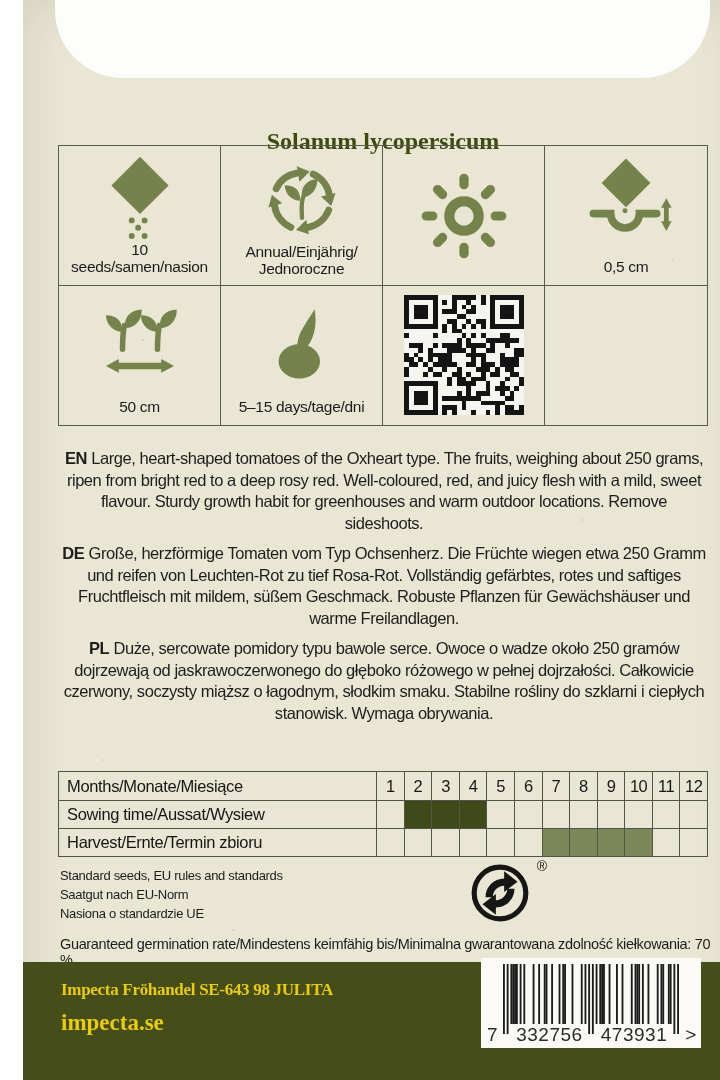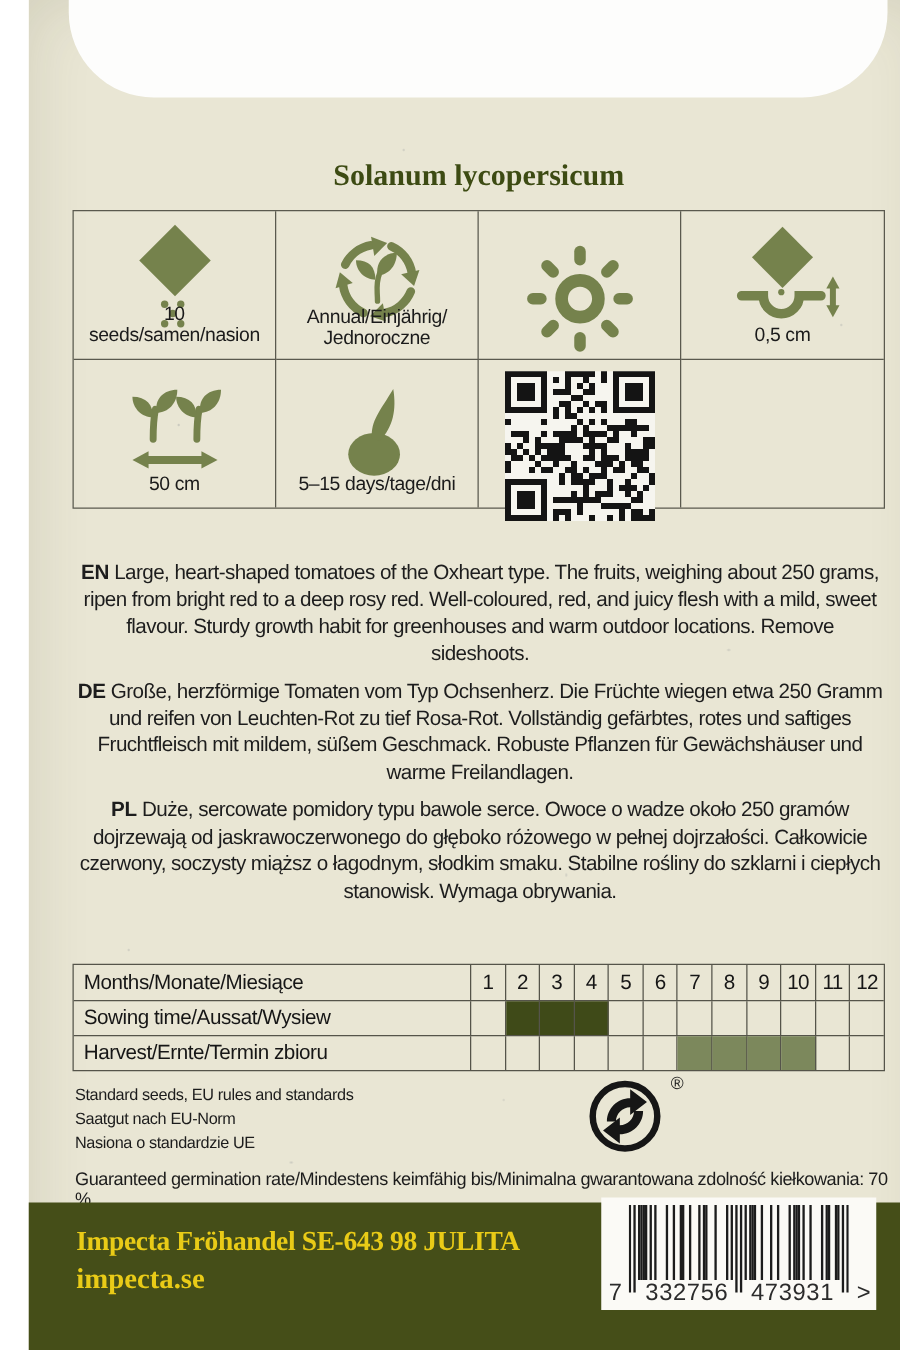--- a/index.html
+++ b/index.html
@@ -19,56 +19,56 @@
     box-shadow:inset 0 0 50px rgba(70,70,45,.14);
     margin-left:23px;
   }
   
   #flap{position:absolute;left:32px;right:33px;top:-60px;height:138px;background:#fdfdfc;
         border-radius:0 0 68px 68px;}
   
   #title{position:absolute;left:0;top:128px;width:720px;text-align:center;
          font-family:"Liberation Serif",serif;font-weight:bold;font-size:24px;color:#3d4b13;}
   
-  #spec-grid{position:absolute;left:35px;top:168px;width:650px;height:239px;
+  #spec-grid{position:absolute;left:35px;top:145px;width:650px;height:281px;
              display:grid;grid-template-columns:repeat(4,1fr);grid-template-rows:1fr 1fr;
              border:1px solid #5a594e;box-sizing:border-box;}
   .spec-cell{position:relative;border-right:1px solid #5a594e;border-bottom:1px solid #5a594e;box-sizing:border-box;}
   .spec-cell:nth-child(4n){border-right:none;}
   .spec-cell:nth-child(n+5){border-bottom:none;}
   .spec-icon{position:absolute;top:10px;left:0;right:0;display:flex;justify-content:center;color:#75824c;}
   .spec-caption{position:absolute;left:2px;right:2px;bottom:10px;text-align:center;
                 font-size:15.5px;letter-spacing:-0.3px;line-height:17px;color:#1b1b1b;}
   
   #descriptions{position:absolute;left:37px;top:448px;width:648px;color:#1d1d1d;text-align:center;}
   .desc{font-size:16.5px;line-height:21.5px;letter-spacing:-0.45px;margin:0 0 9px 0;}
   .desc b{letter-spacing:-0.3px;}
   
   #calendar{position:absolute;left:35px;top:771px;width:650px;border:1px solid #55544a;box-sizing:border-box;background:transparent;}
-  .cal-row{display:flex;height:28px;box-sizing:border-box;}
+  .cal-row{display:flex;height:28px;box-sizing:border-box;justify-content:flex-end;}
   .cal-row + .cal-row{border-top:1px solid #55544a;}
   .cal-label{width:318px;box-sizing:border-box;border-right:1px solid #55544a;
              font-size:16.5px;letter-spacing:-0.35px;color:#161616;
              display:flex;align-items:center;padding-left:8px;}
   .cal-cell{flex:1;box-sizing:border-box;border-right:1px solid #55544a;
             display:flex;align-items:center;justify-content:center;
             font-size:16.5px;letter-spacing:-0.5px;color:#161616;}
   .cal-cell:last-child{border-right:none;}
   
   #standards{position:absolute;left:37px;top:866px;font-size:13px;line-height:19px;
              letter-spacing:-0.3px;color:#1c1c1c;}
   #greendot{position:absolute;left:446px;top:862px;width:86px;height:64px;}
   #greendot .rmark{position:absolute;right:8px;top:-4px;font-size:14px;color:#161616;}
   
   #germination{position:absolute;left:37px;top:936px;width:660px;font-size:14.5px;
                letter-spacing:-0.35px;color:#1c1c1c;}
   
   #footer{position:absolute;left:0;top:962px;width:720px;height:118px;background:#454e18;}
   #footer .addr{position:absolute;left:38px;top:18px;font-family:"Liberation Serif",serif;
-                font-weight:bold;font-size:22px;color:#e9cb17;letter-spacing:-0.3px;}
+                font-weight:bold;font-size:17px;color:#e9cb17;letter-spacing:-0.3px;}
   #footer .site{position:absolute;left:38px;top:48px;font-family:"Liberation Serif",serif;
                 font-weight:bold;font-size:23px;color:#e9cb17;}
   
   #barcode-box{position:absolute;left:458px;top:958px;width:220px;height:90px;background:#fbfaf6;}
   #barcode-bars{position:absolute;left:22px;top:6px;}
   #barcode-digits{position:absolute;left:6px;right:4px;bottom:2px;display:flex;
                   justify-content:space-between;font-size:19px;color:#2b2b2b;letter-spacing:0.5px;}
 </style>
 </head>
 <body>

